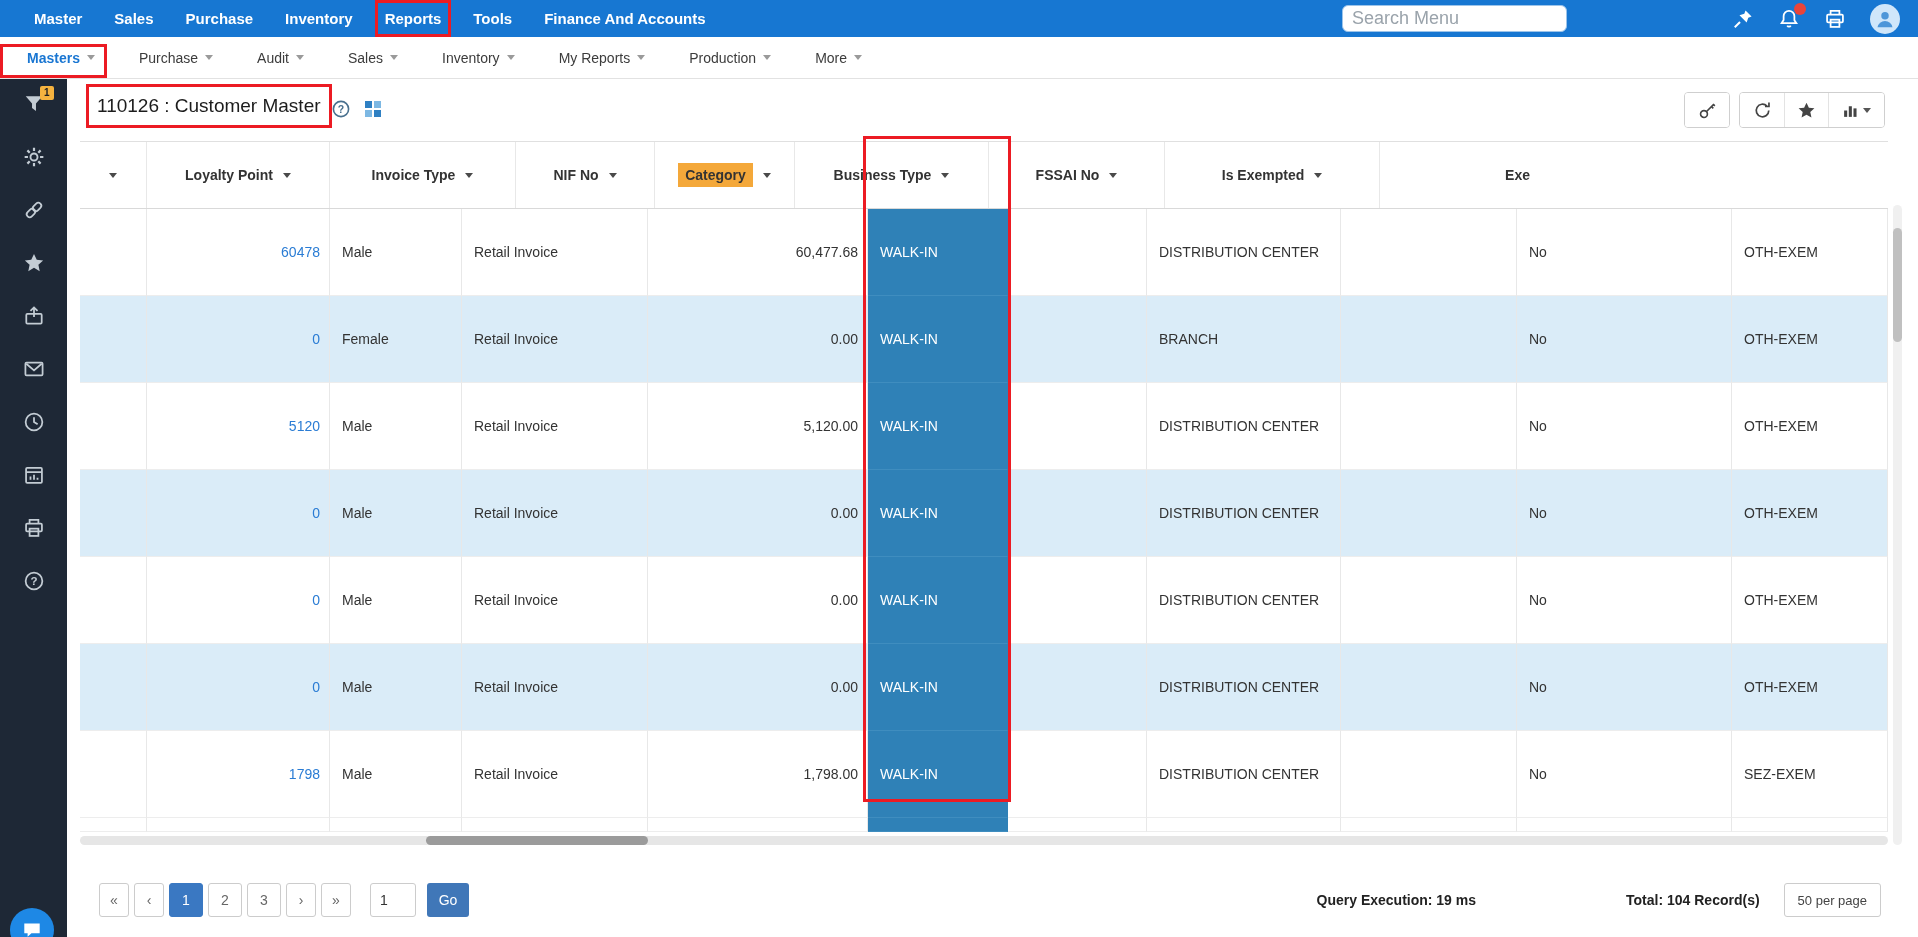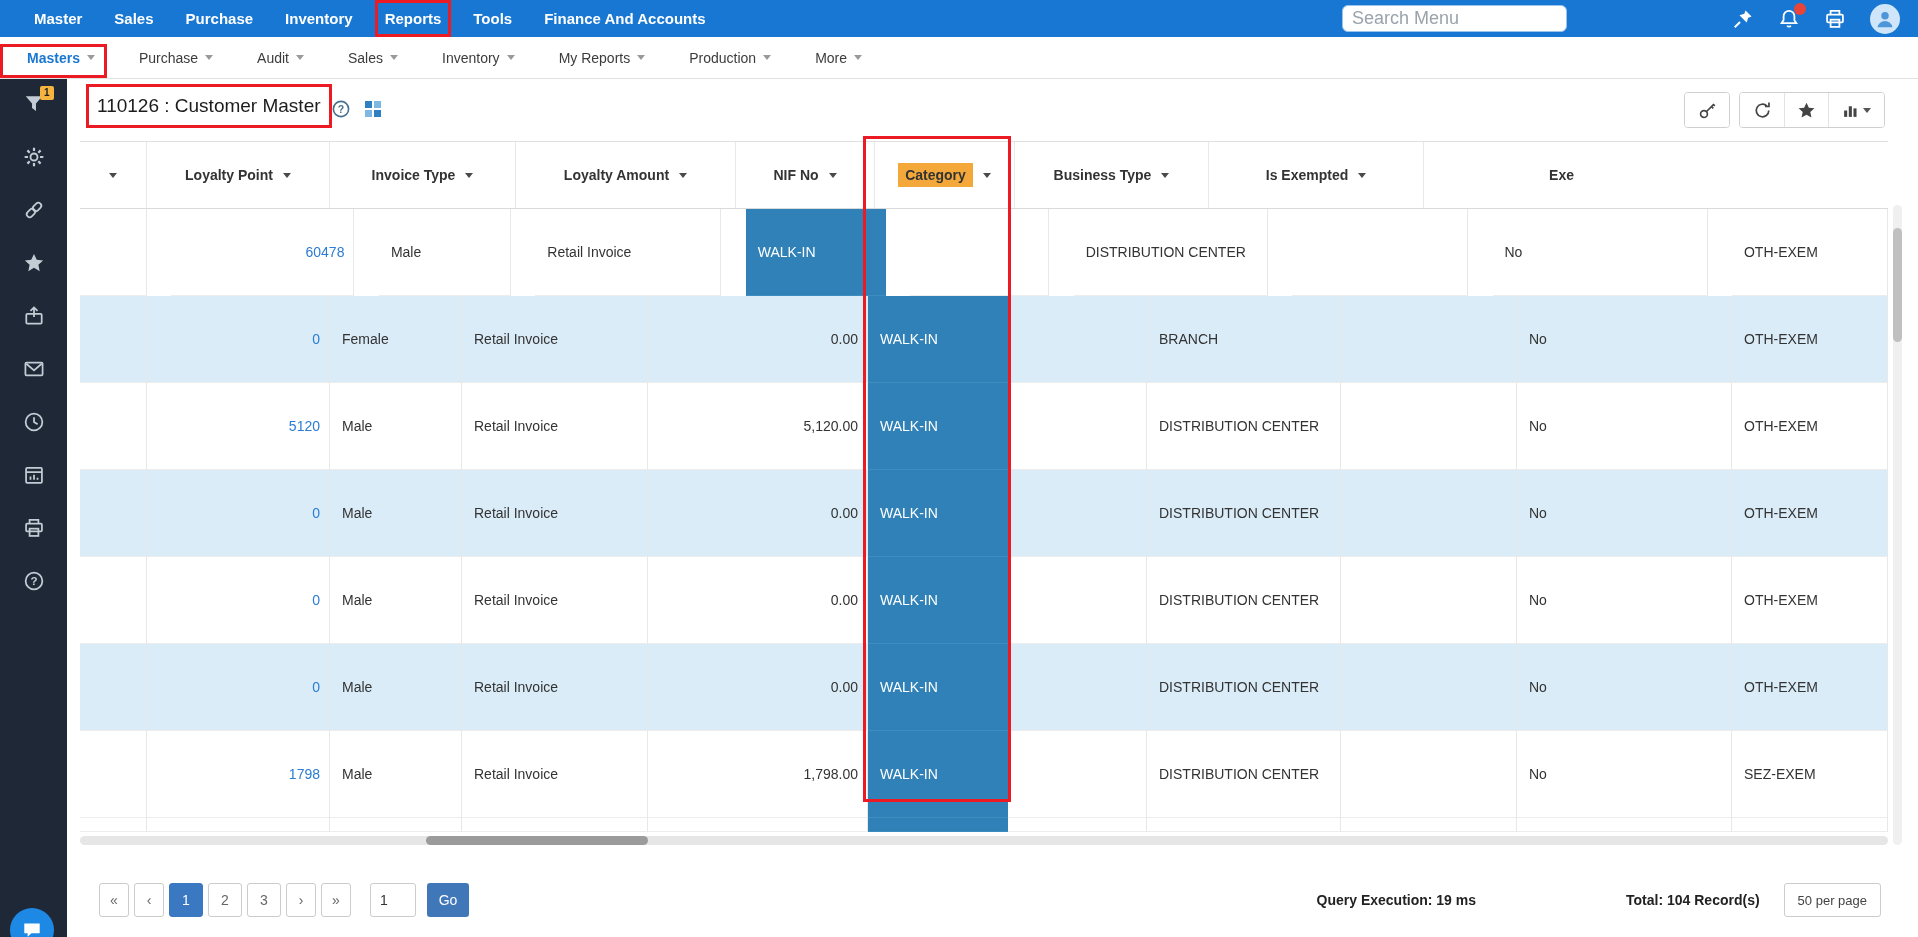--- a/index.html
+++ b/index.html
@@ -309,50 +309,51 @@
           <span class="caret-dn"></span>
         </div>
         <div class="gh-cell" style="width: 183px;">
           <span class="gh-label">Loyalty Point</span>
           <span class="caret-dn"></span>
         </div>
         <div class="gh-cell" style="width: 186px;">
           <span class="gh-label">Invoice Type</span>
           <span class="caret-dn"></span>
         </div>
-        <div class="gh-cell" style="width: 220px;">
-          <span class="gh-label">Loyalty Amount</span>
-          <span class="caret-dn"></span>
-        </div>
         <div class="gh-cell" style="width: 139px;">
           <span class="gh-label">NIF No</span>
           <span class="caret-dn"></span>
         </div>
         <div class="gh-cell" style="width: 140px;">
           <span class="gh-label hl">Category</span>
           <span class="caret-dn"></span>
         </div>
         <div class="gh-cell" style="width: 194px;">
           <span class="gh-label">Business Type</span>
+          <span class="caret-dn"></span>
+        </div>
+        <div class="gh-cell" style="width: 176px;">
+          <span class="gh-label">FSSAI No</span>
           <span class="caret-dn"></span>
         </div>
         <div class="gh-cell" style="width: 215px;">
           <span class="gh-label">Is Exempted</span>
           <span class="caret-dn"></span>
         </div>
         <div class="gh-cell last" style="width: 156px;">
           <span class="gh-label">Exe</span>
         </div>
       </div>
     <div class="grid-body" id="gridBody">
         <div class="g-row">
           <div class="g-cell" style="width: 67px;"></div>
           <div class="g-cell num link" style="width: 183px;">60478</div>
           <div class="g-cell" style="width: 132px;">Male</div>
           <div class="g-cell" style="width: 186px;">Retail Invoice</div>
+          <div class="g-cell num" style="width: 220px;">60,477.68</div>
           <div class="g-cell cat" style="width: 140px;">WALK-IN</div>
           <div class="g-cell" style="width: 139px;"></div>
           <div class="g-cell" style="width: 194px;">DISTRIBUTION CENTER</div>
           <div class="g-cell" style="width: 176px;"></div>
           <div class="g-cell" style="width: 215px;">No</div>
           <div class="g-cell" style="width: 156px;">OTH-EXEM</div>
         </div>
         <div class="g-row alt">
           <div class="g-cell" style="width: 67px;"></div>
           <div class="g-cell num link" style="width: 183px;">0</div>

